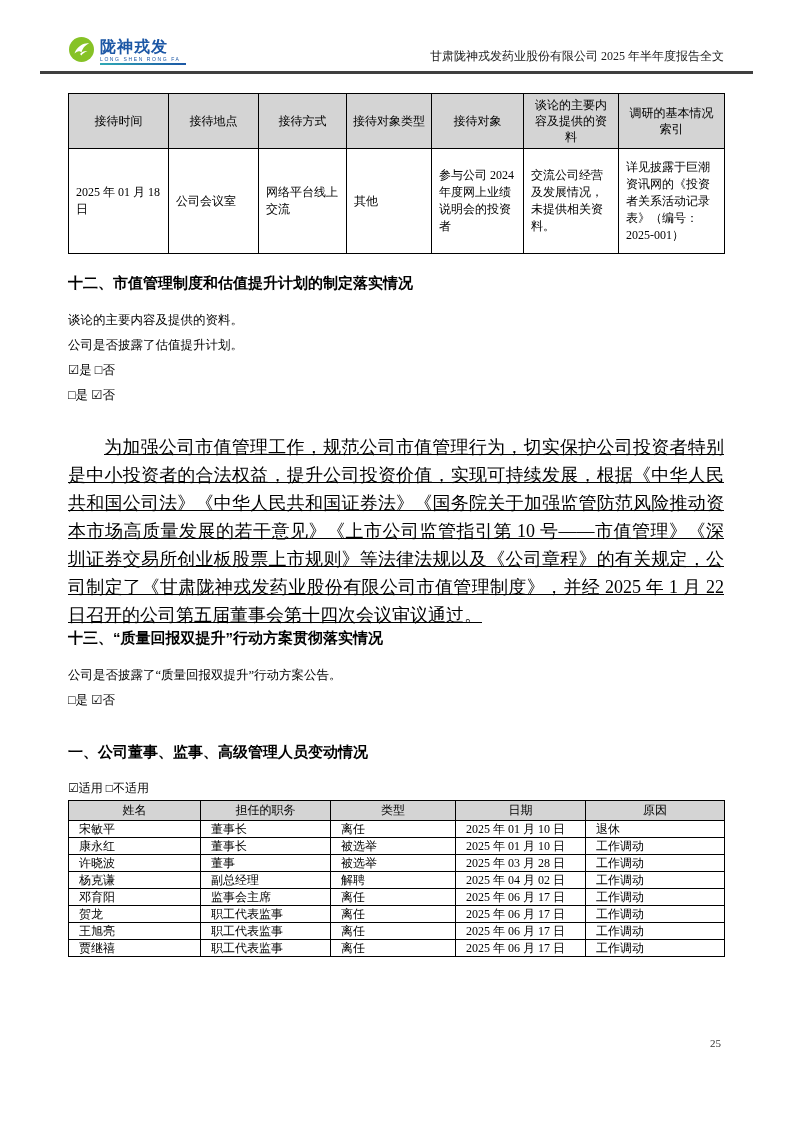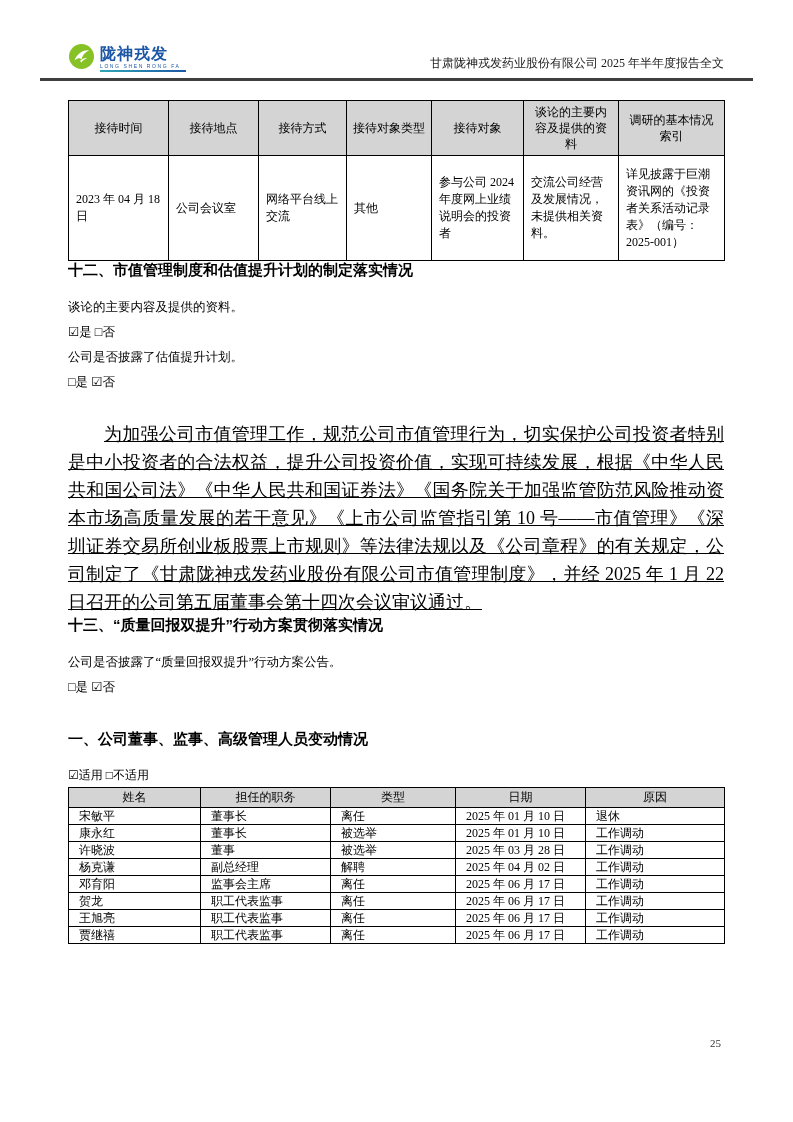--- a/index.html
+++ b/index.html
@@ -8,40 +8,40 @@
     position: relative;
     width: 793px;
     height: 1122px;
     margin: 0 auto;
     background: #ffffff;
     font-family: "Liberation Serif", "DejaVu Serif", serif;
     color: #000000;
     overflow: hidden;
   }
   
-  .hdr { margin: 15px 40px; padding-top: 28px; }
+  .hdr { margin: 8px 40px; padding-top: 28px; }
   .hdr-row { display: flex; align-items: flex-end; justify-content: space-between; padding: 0 29px 4px 28px; }
   .logo { display: flex; align-items: center; gap: 5px; }
   .logo-text { display: flex; flex-direction: column; line-height: 1; }
   .logo-cn { font-family: "Liberation Sans", "DejaVu Sans", sans-serif; font-weight: bold; font-size: 16px; color: #1c57a5; letter-spacing: 1px; }
   .logo-en { font-family: "Liberation Sans", "DejaVu Sans", sans-serif; font-size: 5px; color: #1c57a5; letter-spacing: 1.6px; margin-top: 2px; white-space: nowrap; }
   .logo-bar { height: 2px; width: 86px; margin-top: 1px; background: linear-gradient(to right, #2fa8b5, #1c57a5); }
   .hdr-title { font-size: 12px; color: #1a1a1a; padding-bottom: 2px; }
   .hdr-rule { height: 3px; background: #3f3f3f; }
   
   .content { margin: 0 69px 0 68px; }
   table { border-collapse: collapse; width: 100%; table-layout: fixed; }
   th, td { border: 1px solid #000; font-size: 12px; }
   
   .tbl-reception { margin-top: 19px; }
   .tbl-reception th { background: #d4d4d4; font-weight: normal; text-align: center; vertical-align: middle; height: 55px; padding: 2px 6px; line-height: 16px; }
   .tbl-reception td { height: 105px; vertical-align: middle; text-align: left; padding: 4px 7px; line-height: 17px; }
   
   .h-sec { font-family: "Liberation Sans", "DejaVu Sans", sans-serif; font-weight: bold; font-size: 15px; color: #000; }
-  .h-12 { }
+  .h-12 { margin-top: 20px; }
   .h-13 { }
   .qline { font-size: 12.5px; line-height: 20px; margin-top: 5px; }
   .qline-first { margin-top: 17px; }
   .para { margin-top: 28px; font-size: 18px; line-height: 28px; text-align: justify; text-indent: 2em; text-decoration: underline; }
   .chapter-title { margin-top: 30px; text-align: center; font-family: "Liberation Sans", "DejaVu Sans", sans-serif; font-weight: bold; font-size: 20px; line-height: 28px; }
   .h-sub1 { margin-top: 33px; }
   .applicable { margin-top: 17px; font-size: 12px; line-height: 18px; }
   
   .tbl-personnel { margin-top: 3px; }
   .tbl-personnel th { background: #d4d4d4; font-weight: normal; text-align: center; vertical-align: middle; height: 19px; padding: 1px 22px; }
@@ -93,35 +93,35 @@
             <th>接待地点</th>
             <th>接待方式</th>
             <th>接待对象类型</th>
             <th>接待对象</th>
             <th>谈论的主要内容及提供的资料</th>
             <th>调研的基本情况索引</th>
           </tr>
       </thead>
       <tbody>
           <tr>
-            <td>2023 年 04 月 18 日</td>
+            <td>2025 年 01 月 18 日</td>
             <td>公司会议室</td>
             <td>网络平台线上交流</td>
             <td>其他</td>
             <td>参与公司 2024 年度网上业绩说明会的投资者</td>
             <td>交流公司经营及发展情况，未提供相关资料。</td>
             <td>详见披露于巨潮资讯网的《投资者关系活动记录表》（编号：2025-001）</td>
           </tr>
         </tbody>
     </table>
 
     <div class="h-sec h-12">十二、市值管理制度和估值提升计划的制定落实情况</div>
     <div class="qline qline-first">谈论的主要内容及提供的资料。</div>
+    <div class="qline">公司是否披露了估值提升计划。</div>
     <div class="qline">☑是  □否</div>
-    <div class="qline">公司是否披露了估值提升计划。</div>
     <div class="qline">□是  ☑否</div>
     <div class="para">为加强公司市值管理工作，规范公司市值管理行为，切实保护公司投资者特别是中小投资者的合法权益，提升公司投资价值，实现可持续发展，根据《中华人民共和国公司法》《中华人民共和国证券法》《国务院关于加强监管防范风险推动资本市场高质量发展的若干意见》《上市公司监管指引第 10 号——市值管理》《深圳证券交易所创业板股票上市规则》等法律法规以及《公司章程》的有关规定，公司制定了《甘肃陇神戎发药业股份有限公司市值管理制度》，并经 2025 年 1 月 22 日召开的公司第五届董事会第十四次会议审议通过。</div>
 
     <div class="h-sec h-13">十三、“质量回报双提升”行动方案贯彻落实情况</div>
     <div class="qline qline-first">公司是否披露了“质量回报双提升”行动方案公告。</div>
     <div class="qline">□是  ☑否</div>
 
     <div class="h-sec h-sub1">一、公司董事、监事、高级管理人员变动情况</div>
     <div class="applicable">☑适用 □不适用</div>
 

